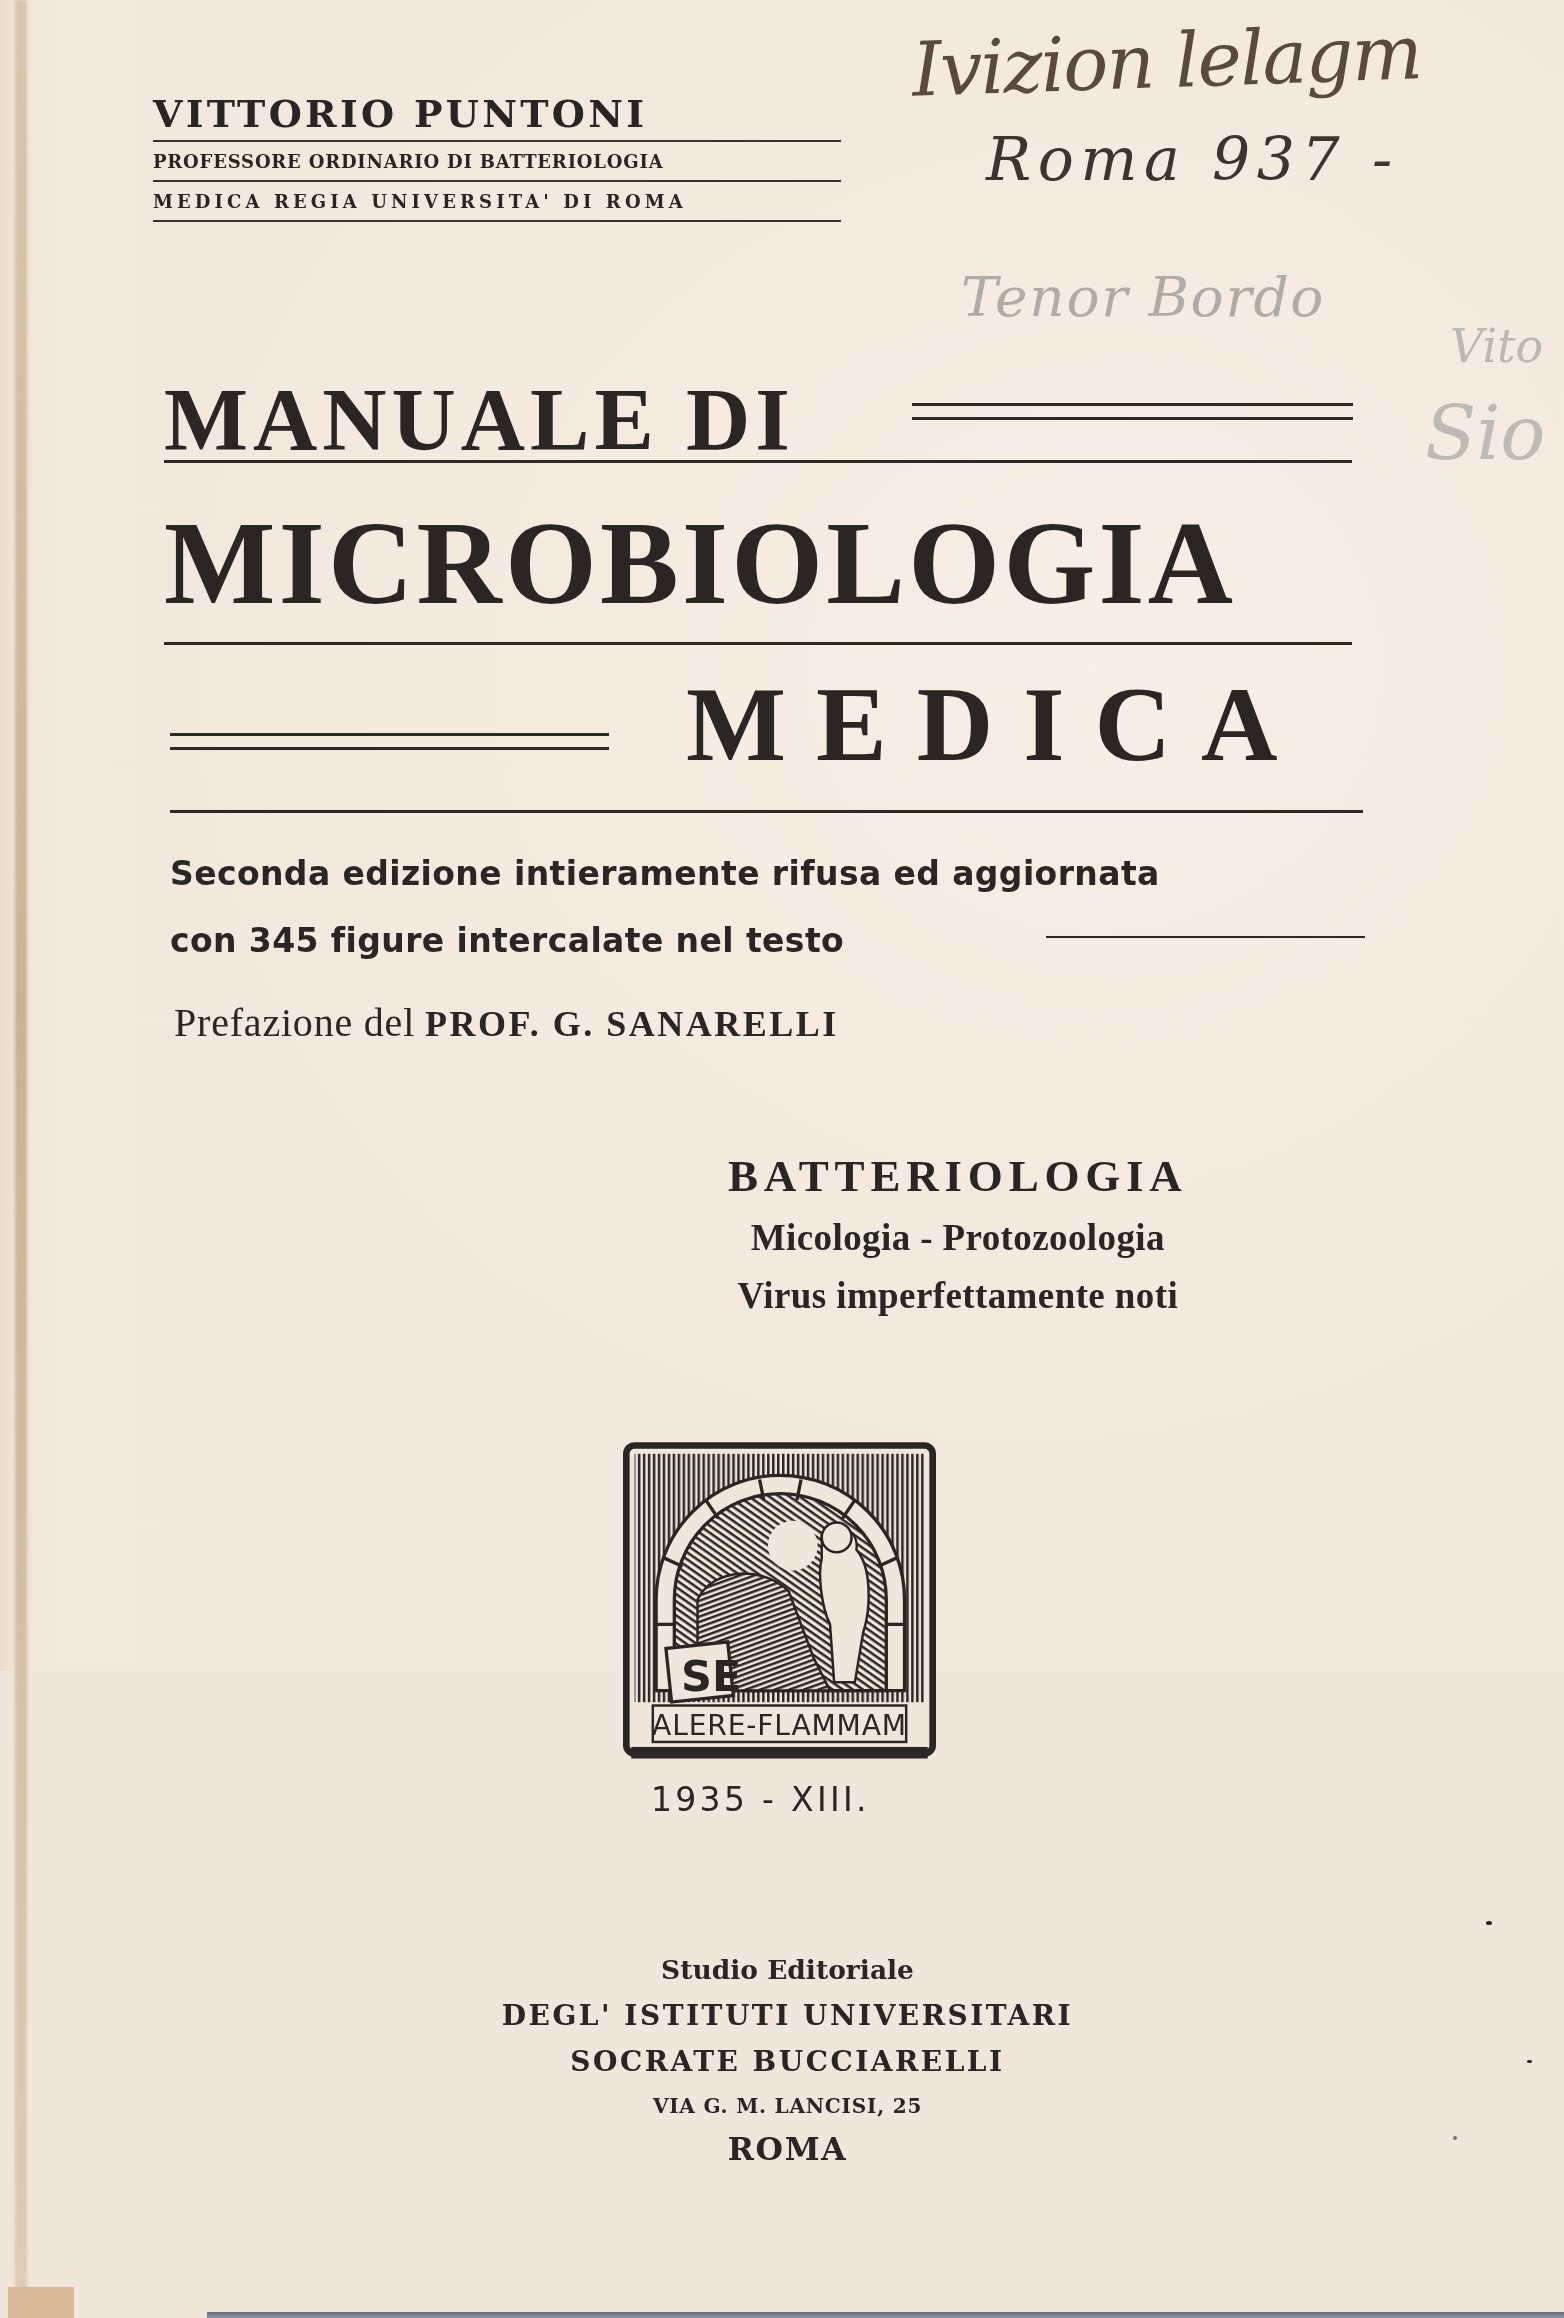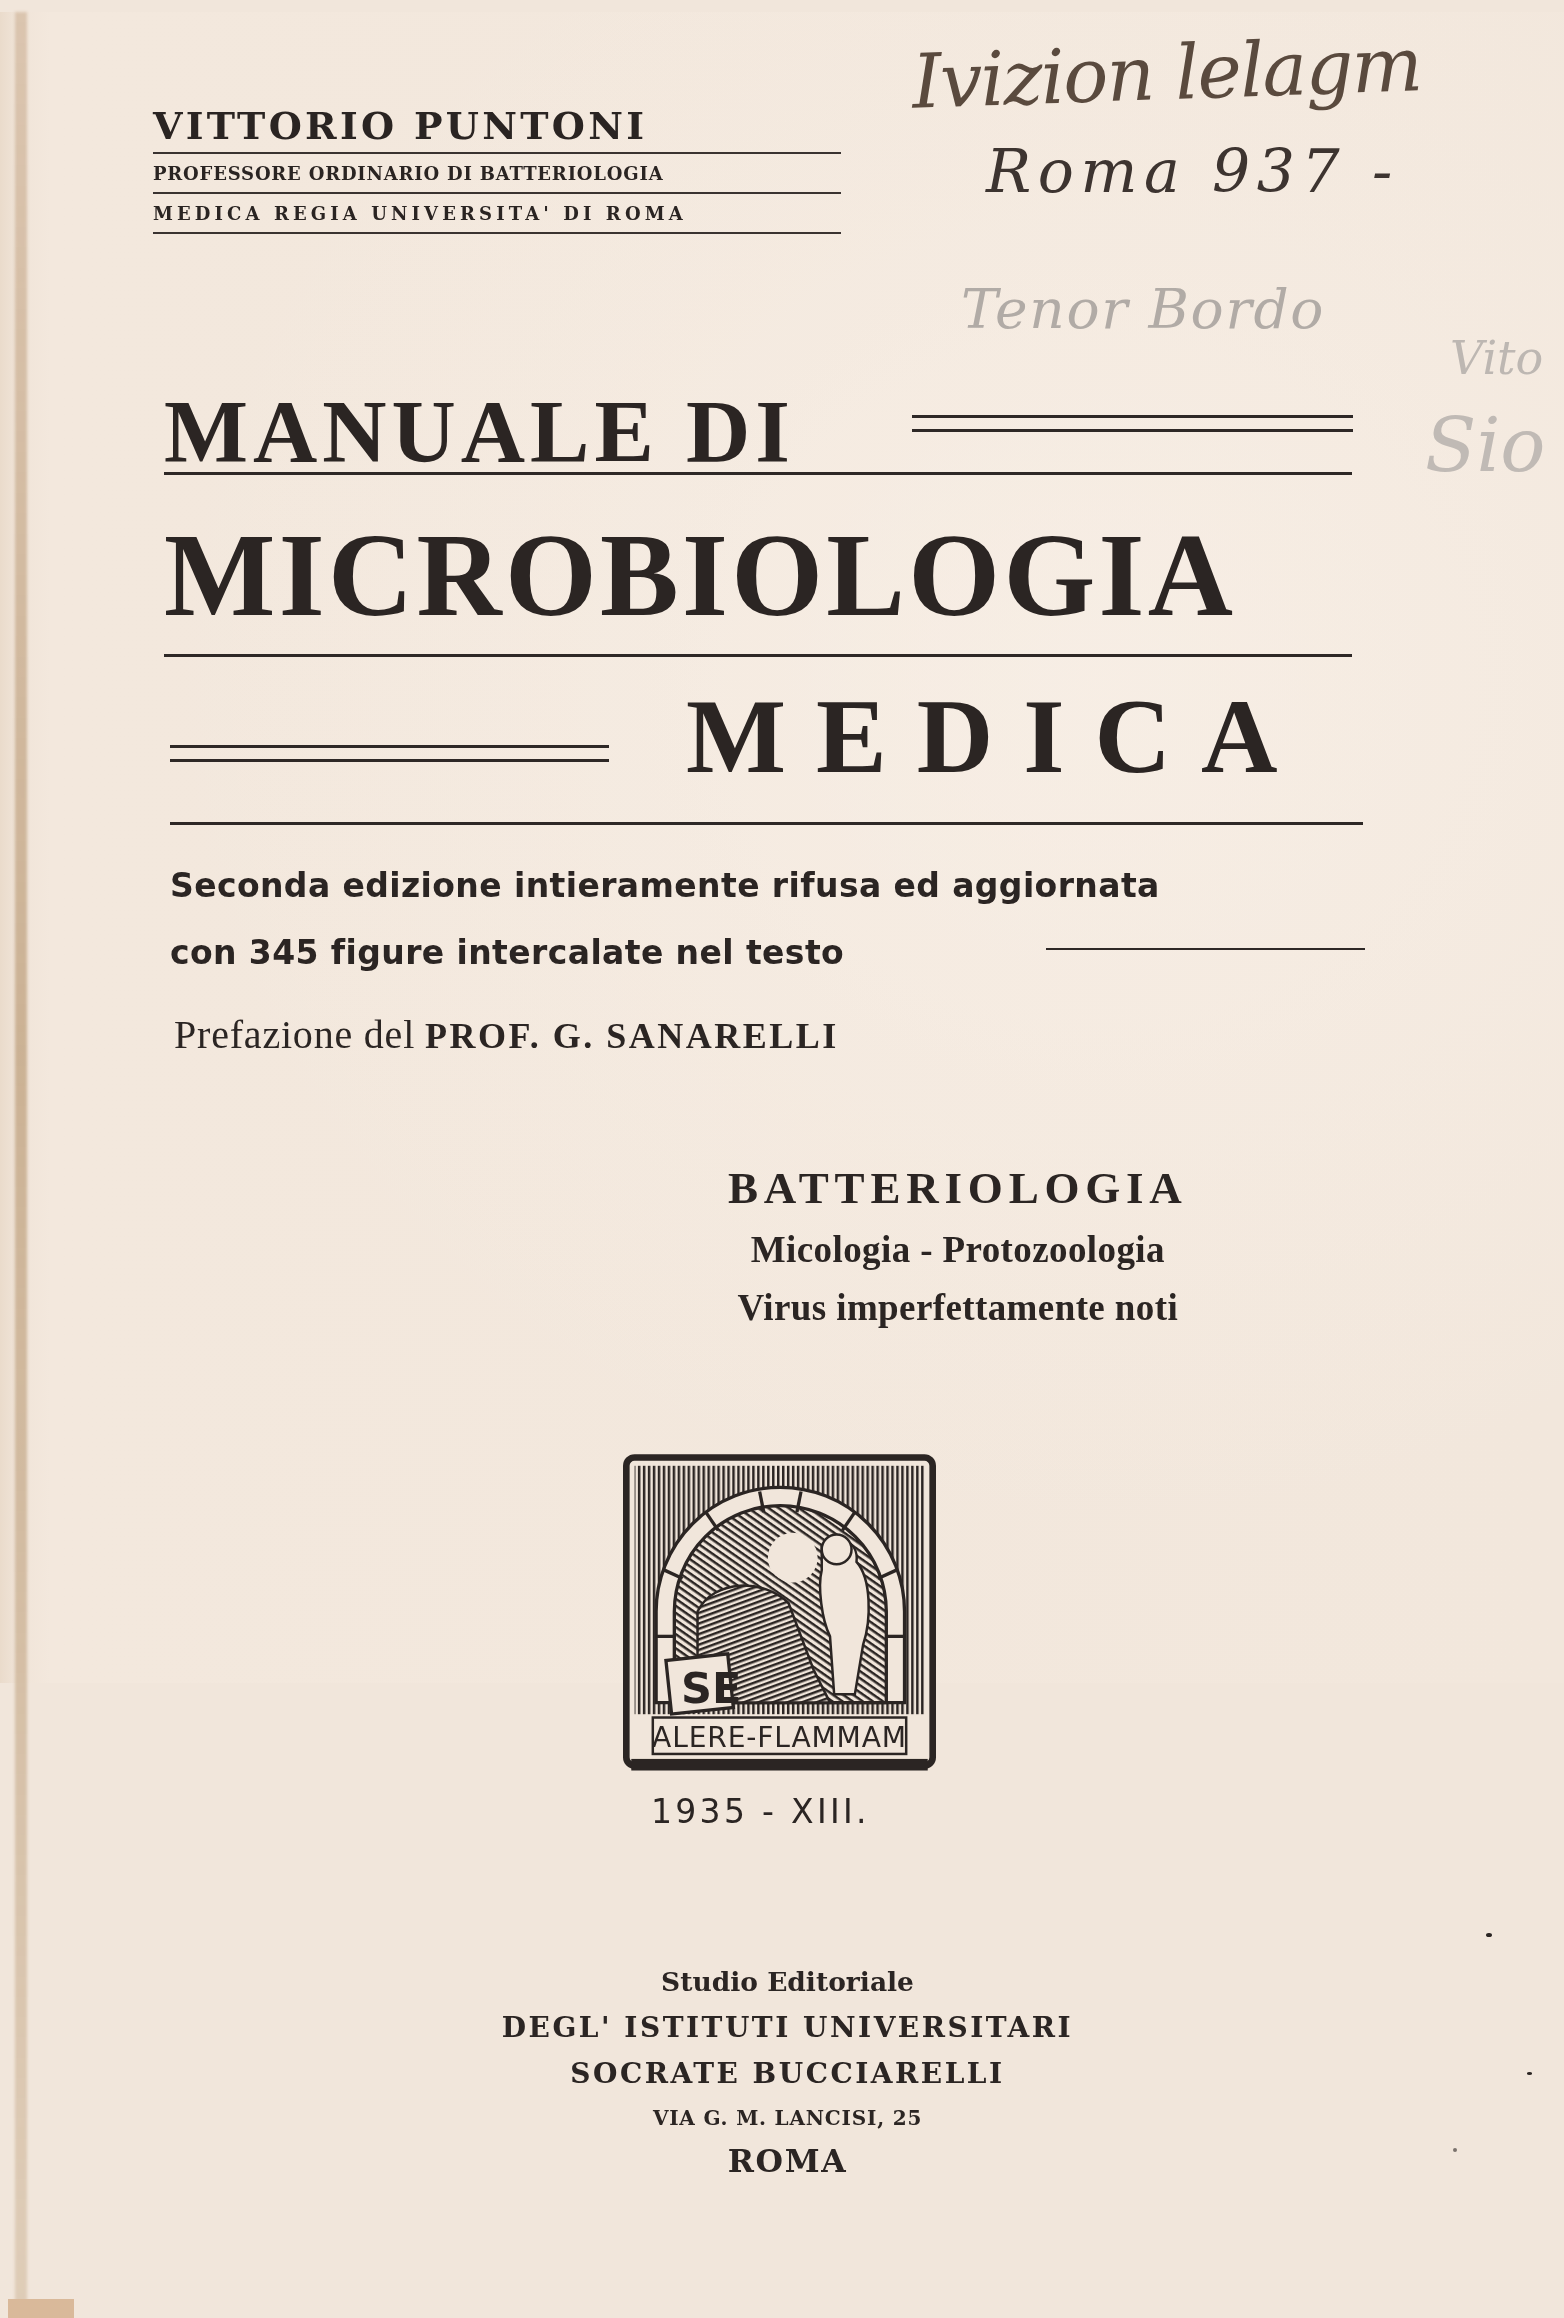--- a/index.html
+++ b/index.html
@@ -10,21 +10,21 @@
       width: 1565px;
       height: 2319px;
       position: relative;
       overflow: hidden;
       background: #f1e6db;
       font-family: "Liberation Serif", serif;
       color: #2a2422;
     }
     .page {
       position: absolute;
-      left: 0; top: 12px;
+      left: 0; top: 0;
       width: 1565px; height: 1671px;
       background:
         radial-gradient(ellipse at 70% 40%, rgba(250,242,234,0.6), rgba(0,0,0,0) 60%),
         linear-gradient(90deg, #eadbcb 0px, #f0e4d8 16.6px, #f3e8dd 50px, #f2e7dc 100%);
     }
     .spine-stain {
       position: absolute;
       left: 15px; top: 0;
       width: 11.6px; height: 2319px;
       background: linear-gradient(180deg, rgba(200,170,140,0.55), rgba(190,160,125,0.75) 45%, rgba(205,180,150,0.5) 100%);

